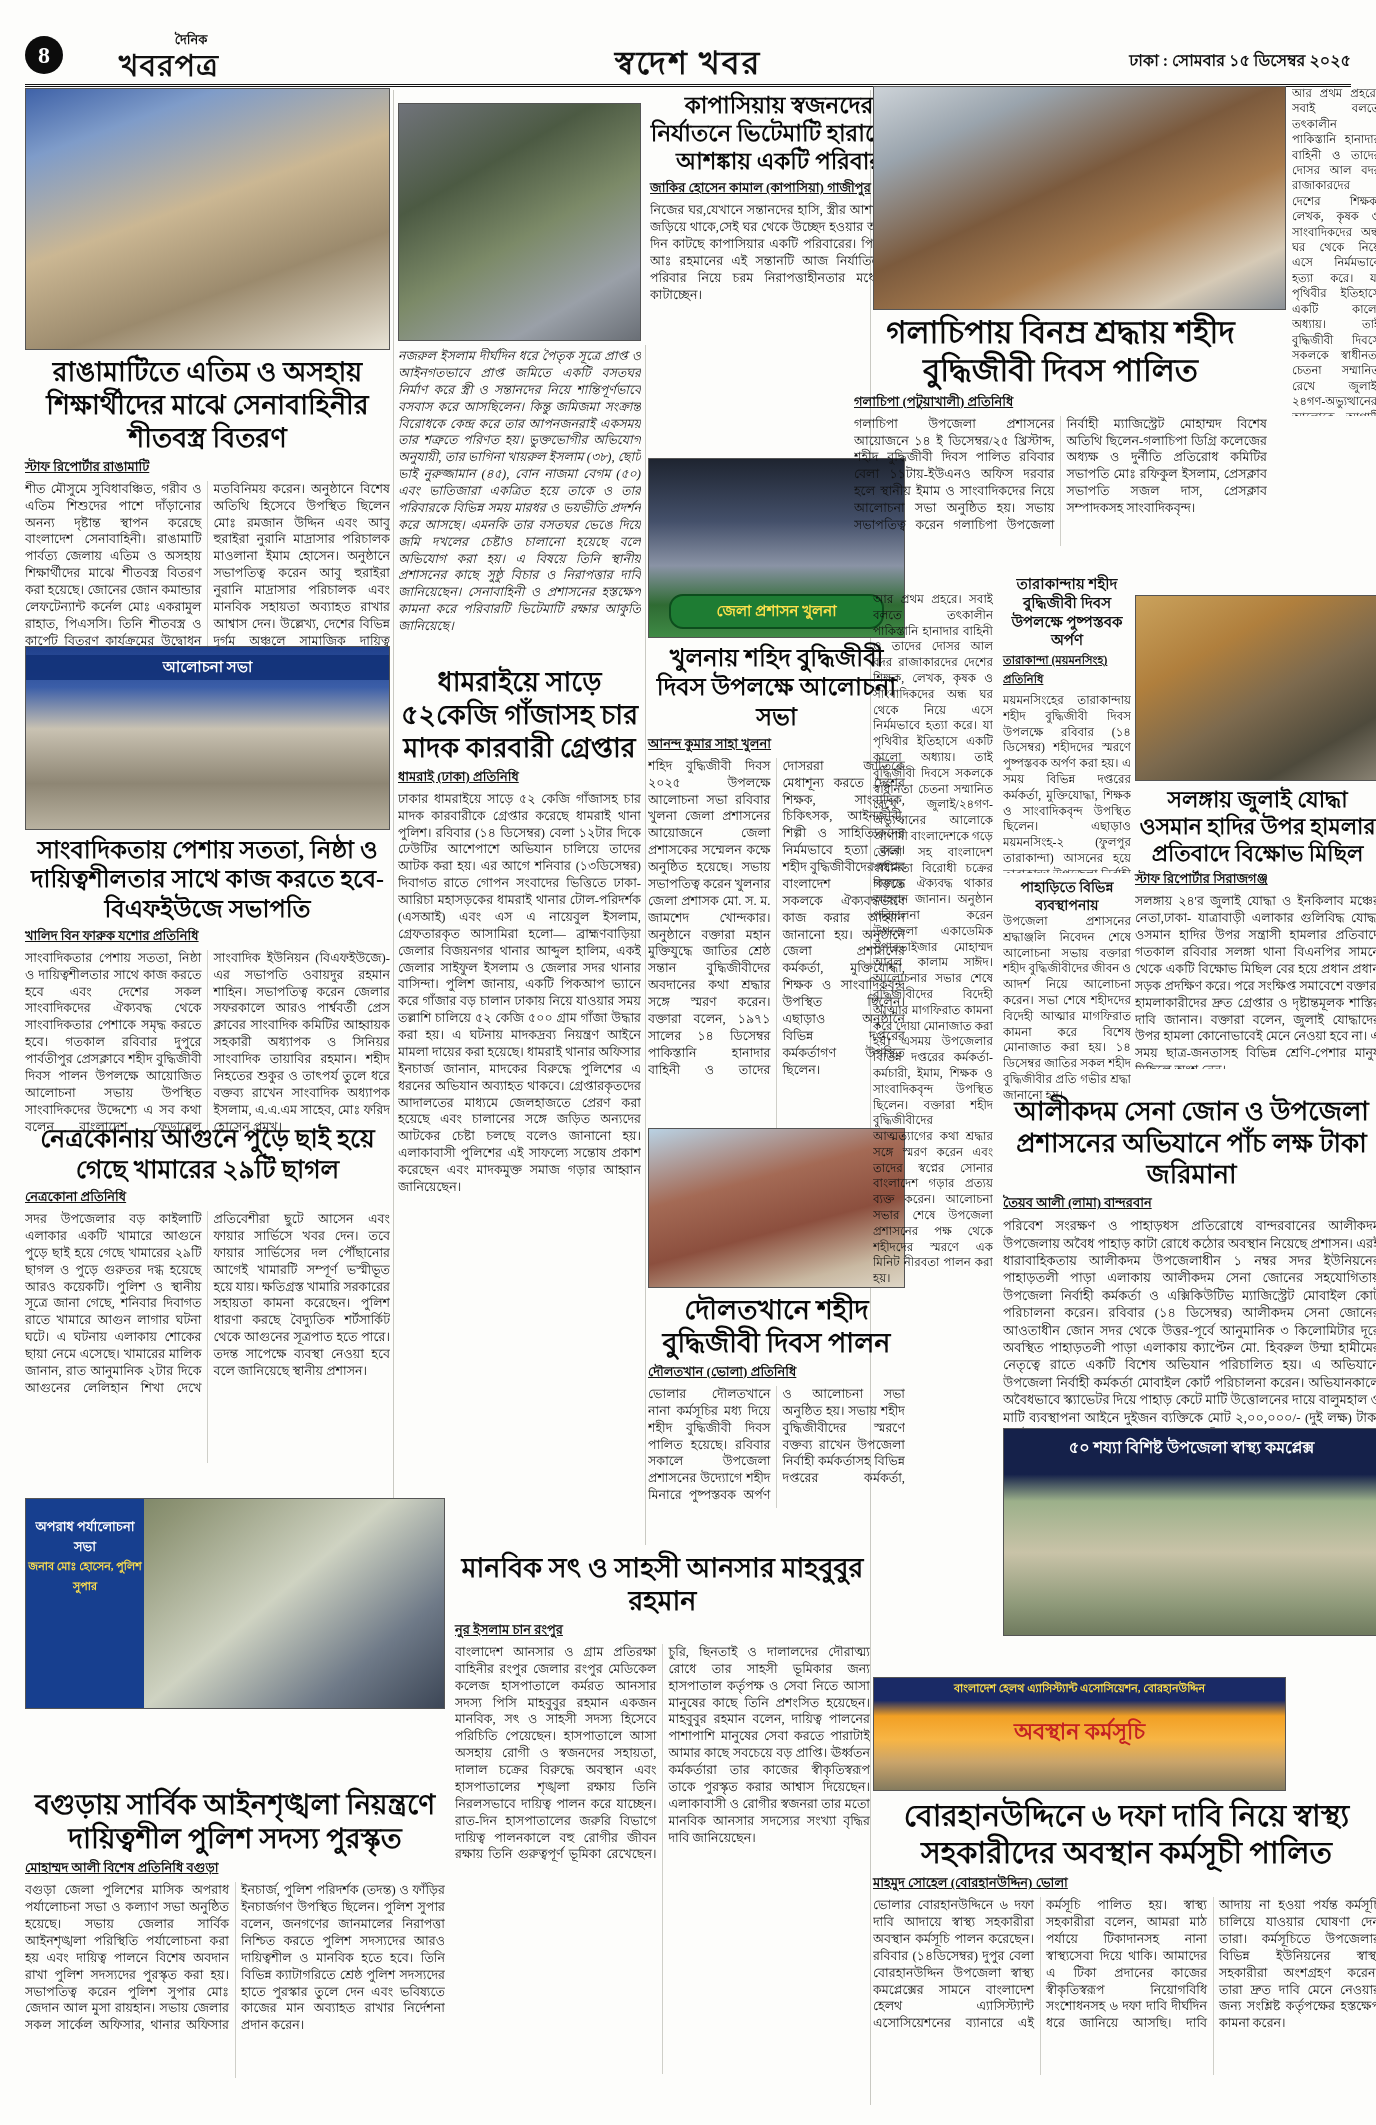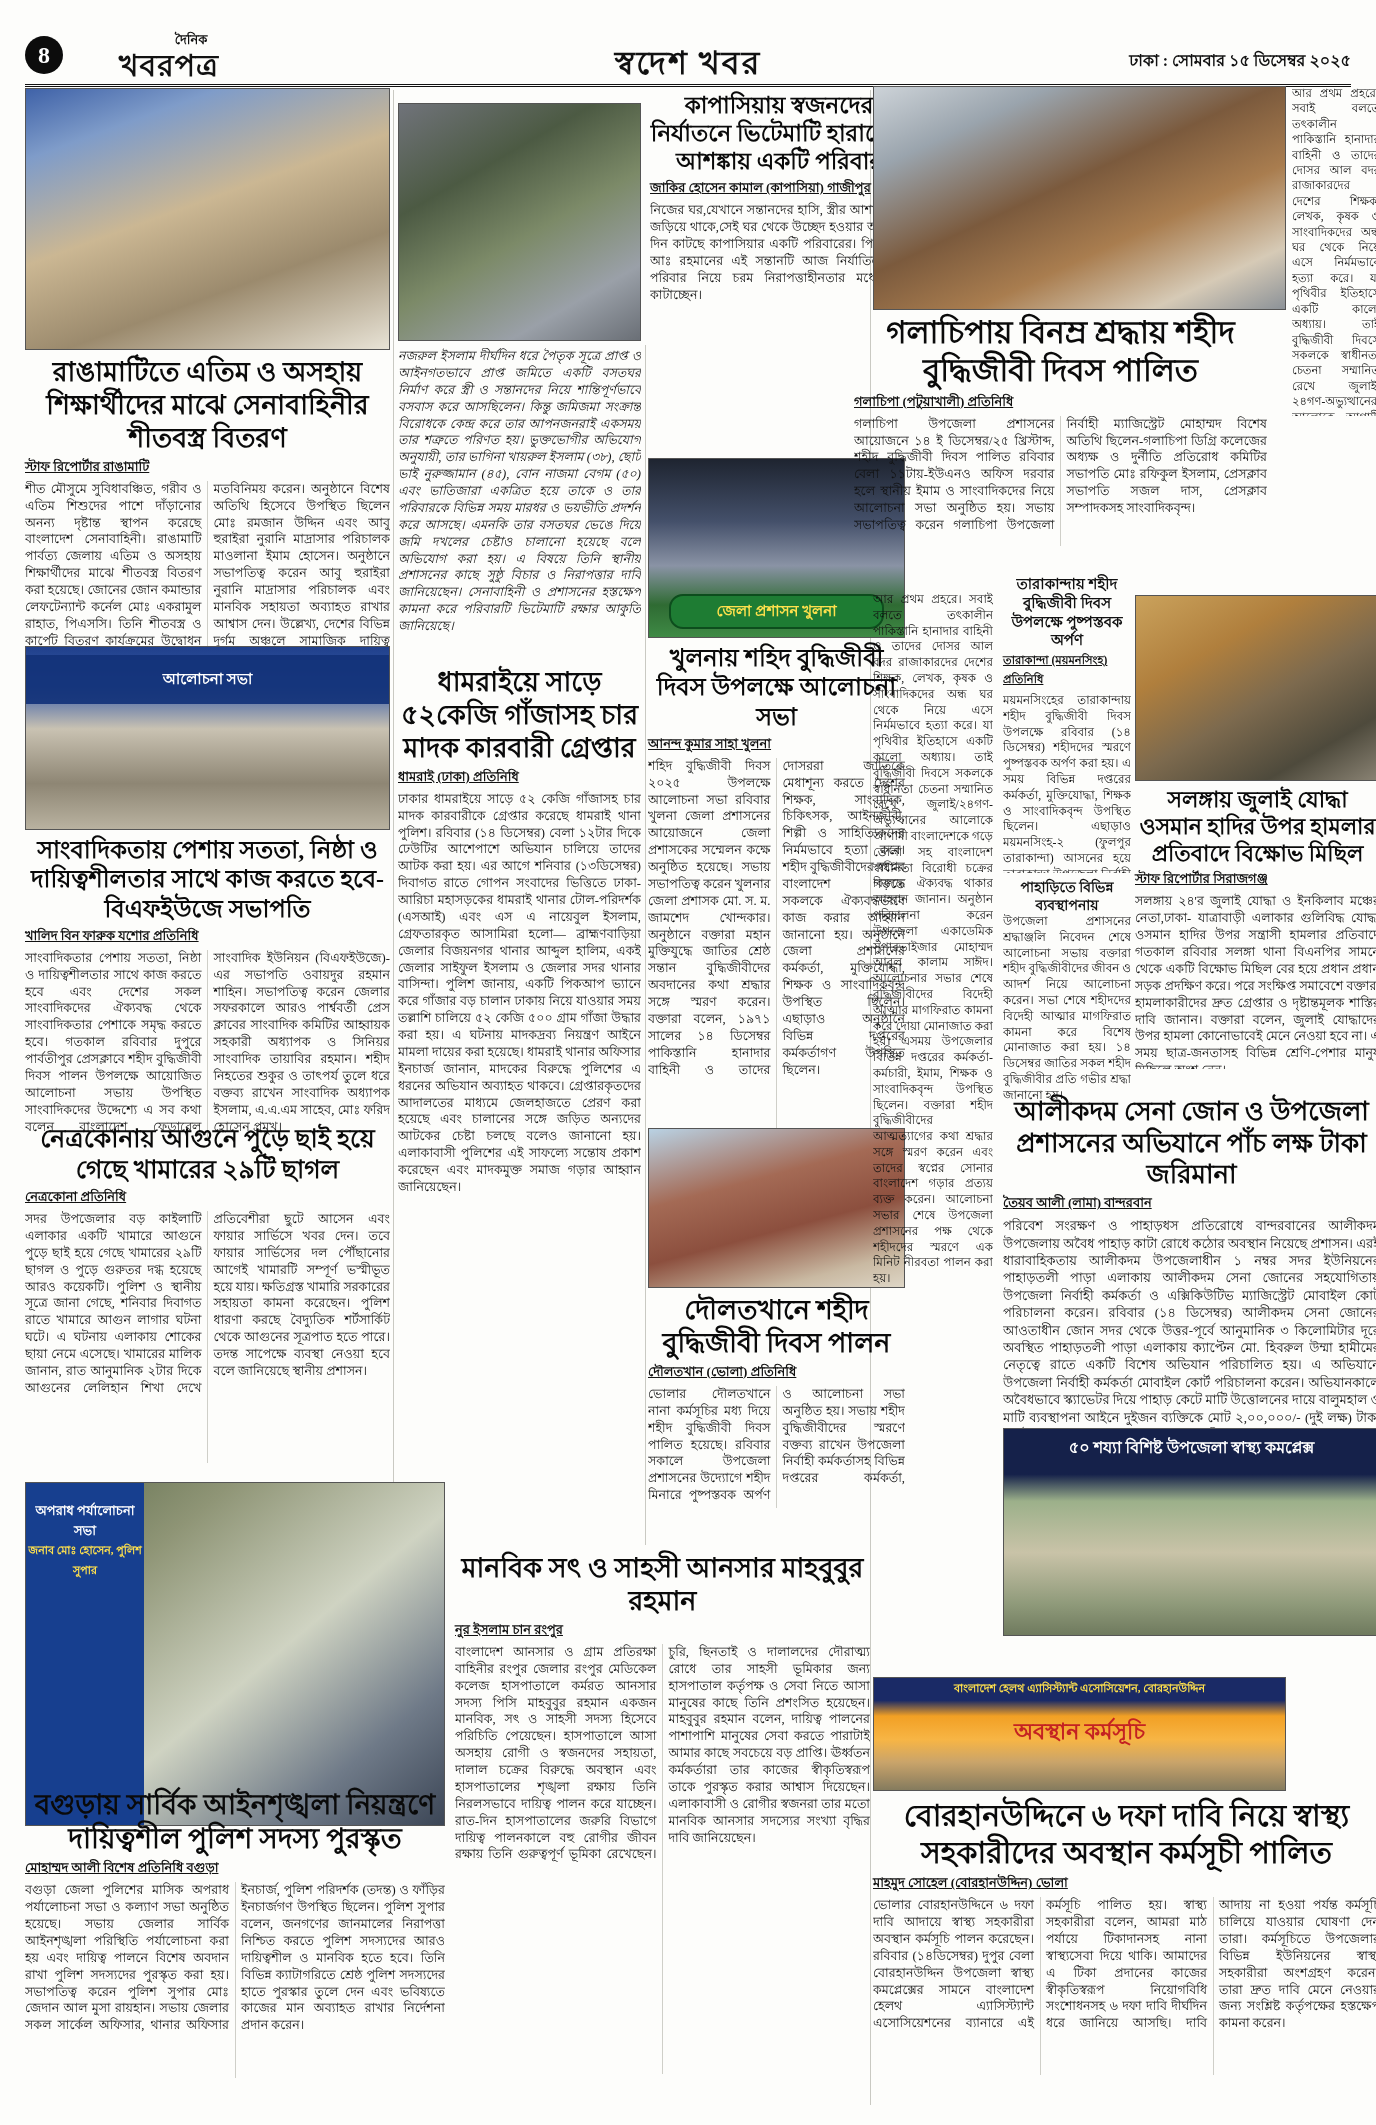--- a/index.html
+++ b/index.html
@@ -55,38 +55,38 @@
 
   <div class="art" style="left:25px;top:88px;width:365px;">
     <div class="photo" style="height:262px;background:linear-gradient(160deg,#3f62a8 0%,#7f9cc9 18%,#cbb793 45%,#9b8a6d 70%,#e8e3d6 100%);"></div>
     <div class="headline" style="font-size:27px;margin-top:6px;">রাঙামাটিতে এতিম ও অসহায় শিক্ষার্থীদের মাঝে সেনাবাহিনীর শীতবস্ত্র বিতরণ</div>
     <div class="byline">স্টাফ রিপোর্টার রাঙামাটি</div>
     <div class="body cols2" style="height:198px;">শীত মৌসুমে সুবিধাবঞ্চিত, গরীব ও এতিম শিশুদের পাশে দাঁড়ানোর অনন্য দৃষ্টান্ত স্থাপন করেছে বাংলাদেশ সেনাবাহিনী। রাঙামাটি পার্বত্য জেলায় এতিম ও অসহায় শিক্ষার্থীদের মাঝে শীতবস্ত্র বিতরণ করা হয়েছে। জোনের জোন কমান্ডার লেফটেন্যান্ট কর্নেল মোঃ একরামুল রাহাত, পিএসসি। তিনি শীতবস্ত্র ও কার্পেট বিতরণ কার্যক্রমের উদ্বোধন করেন এবং শিক্ষার্থীদের সঙ্গে মতবিনিময় করেন। অনুষ্ঠানে বিশেষ অতিথি হিসেবে উপস্থিত ছিলেন মোঃ রমজান উদ্দিন এবং আবু হুরাইরা নুরানি মাদ্রাসার পরিচালক মাওলানা ইমাম হোসেন। অনুষ্ঠানে সভাপতিত্ব করেন আবু হুরাইরা নুরানি মাদ্রাসার পরিচালক এবং মানবিক সহায়তা অব্যাহত রাখার আশ্বাস দেন। উল্লেখ্য, দেশের বিভিন্ন দুর্গম অঞ্চলে সামাজিক দায়িত্ব পালনের মাধ্যমে বাংলাদেশ সেনাবাহিনী শুধু দেশের সার্বভৌমত্ব রক্ষায় নয়, মানবসেবায়ও গুরুত্বপূর্ণ ভূমিকা রেখে চলেছে।</div>
   </div>
 
   <div class="art" style="left:25px;top:646px;width:365px;">
     <div class="photo" style="height:184px;background:linear-gradient(180deg,#20408c 0%,#3b5ea8 22%,#c9c2b2 45%,#8e8674 75%,#b9b2a0 100%);">
-      <div class="band" style="top:8px;font-size:15px;background:rgba(18,50,120,.92);padding:12px 0;">আলোচনা সভা</div>
+      <div class="band" style="top:8px;font-size:15px;background:rgba(18,50,120,.92);padding:0 0;">আলোচনা সভা</div>
     </div>
   </div>
 
   <div class="art" style="left:25px;top:836px;width:365px;">
     <div class="headline" style="font-size:24px;">সাংবাদিকতায় পেশায় সততা, নিষ্ঠা ও দায়িত্বশীলতার সাথে কাজ করতে হবে-বিএফইউজে সভাপতি</div>
     <div class="byline">খালিদ বিন ফারুক যশোর প্রতিনিধি</div>
     <div class="body cols2" style="height:190px;">সাংবাদিকতার পেশায় সততা, নিষ্ঠা ও দায়িত্বশীলতার সাথে কাজ করতে হবে এবং দেশের সকল সাংবাদিকদের ঐক্যবদ্ধ থেকে সাংবাদিকতার পেশাকে সমৃদ্ধ করতে হবে। গতকাল রবিবার দুপুরে পার্বতীপুর প্রেসক্লাবে শহীদ বুদ্ধিজীবী দিবস পালন উপলক্ষে আয়োজিত আলোচনা সভায় উপস্থিত সাংবাদিকদের উদ্দেশ্যে এ সব কথা বলেন বাংলাদেশ ফেডারেল সাংবাদিক ইউনিয়ন (বিএফইউজে)-এর সভাপতি ওবায়দুর রহমান শাহিন। সভাপতিত্ব করেন জেলার সফরকালে আরও পার্শ্ববর্তী প্রেস ক্লাবের সাংবাদিক কমিটির আহ্বায়ক সহকারী অধ্যাপক ও সিনিয়র সাংবাদিক তায়াবির রহমান। শহীদ নিহতের শুকুর ও তাৎপর্য তুলে ধরে বক্তব্য রাখেন সাংবাদিক অধ্যাপক ইসলাম, এ.এ.এম সাহেব, মোঃ ফরিদ হোসেন প্রমুখ।</div>
   </div>
 
   <div class="art" style="left:25px;top:1124px;width:365px;">
     <div class="headline" style="font-size:25px;">নেত্রকোনায় আগুনে পুড়ে ছাই হয়ে গেছে খামারের ২৯টি ছাগল</div>
     <div class="byline">নেত্রকোনা প্রতিনিধি</div>
     <div class="body cols2" style="height:252px;">সদর উপজেলার বড় কাইলাটি এলাকার একটি খামারে আগুনে পুড়ে ছাই হয়ে গেছে খামারের ২৯টি ছাগল ও পুড়ে গুরুতর দগ্ধ হয়েছে আরও কয়েকটি। পুলিশ ও স্থানীয় সূত্রে জানা গেছে, শনিবার দিবাগত রাতে খামারে আগুন লাগার ঘটনা ঘটে। এ ঘটনায় এলাকায় শোকের ছায়া নেমে এসেছে। খামারের মালিক জানান, রাত আনুমানিক ২টার দিকে আগুনের লেলিহান শিখা দেখে প্রতিবেশীরা ছুটে আসেন এবং ফায়ার সার্ভিসে খবর দেন। তবে ফায়ার সার্ভিসের দল পৌঁছানোর আগেই খামারটি সম্পূর্ণ ভস্মীভূত হয়ে যায়। ক্ষতিগ্রস্ত খামারি সরকারের সহায়তা কামনা করেছেন। পুলিশ ধারণা করছে বৈদ্যুতিক শর্টসার্কিট থেকে আগুনের সূত্রপাত হতে পারে। তদন্ত সাপেক্ষে ব্যবস্থা নেওয়া হবে বলে জানিয়েছে স্থানীয় প্রশাসন।</div>
   </div>
 
   <div class="art" style="left:25px;top:1482px;width:420px;">
-    <div class="photo" style="height:344px;background:linear-gradient(140deg,#5d6b4a 0%,#8f9576 25%,#cfd3c2 55%,#6f7a88 80%,#3c4656 100%);">
+    <div class="photo" style="height:211px;background:linear-gradient(140deg,#5d6b4a 0%,#8f9576 25%,#cfd3c2 55%,#6f7a88 80%,#3c4656 100%);margin-top:16px;">
       <div class="vbanner">
         <span>অপরাধ পর্যালোচনা সভা</span><br>
         <span style="color:#ffe14d;font-size:11px;">জনাব মোঃ হোসেন, পুলিশ সুপার</span>
       </div>
     </div>
   </div>
 
   <div class="art" style="left:25px;top:1788px;width:420px;">
     <div class="headline" style="font-size:28px;">বগুড়ায় সার্বিক আইনশৃঙ্খলা নিয়ন্ত্রণে দায়িত্বশীল পুলিশ সদস্য পুরস্কৃত</div>
     <div class="byline">মোহাম্মদ আলী বিশেষ প্রতিনিধি বগুড়া</div>

